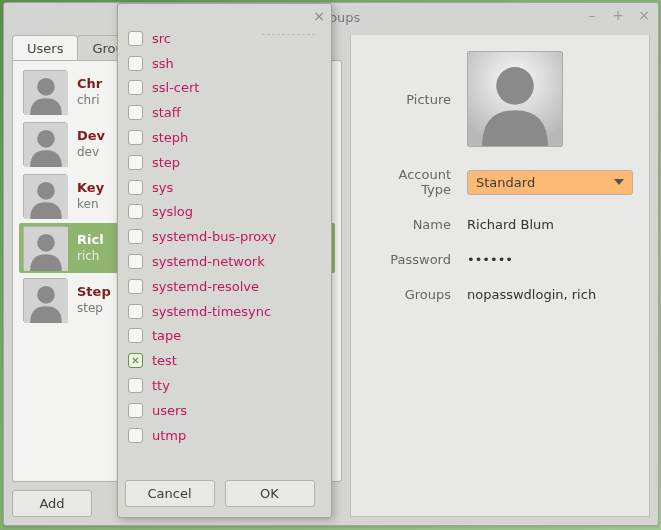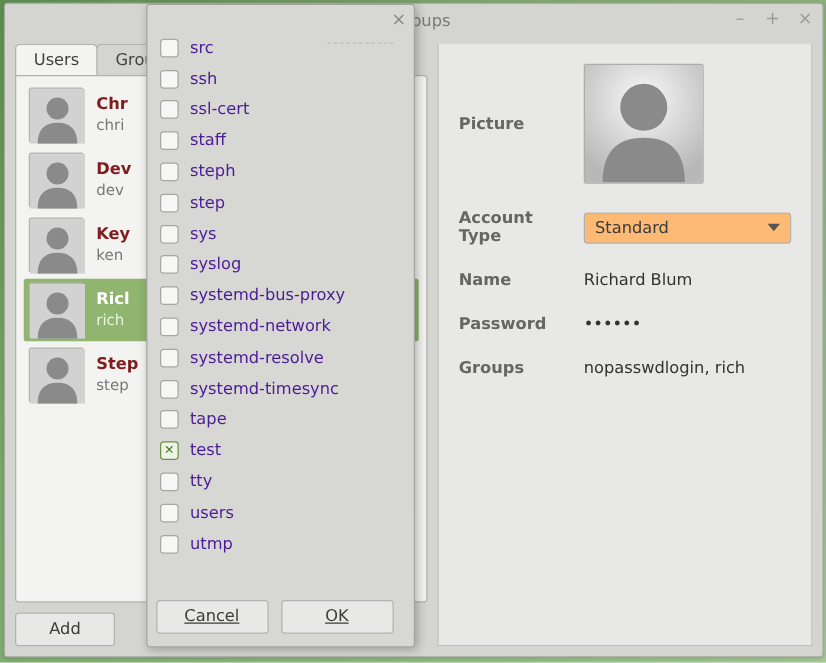--- a/index.html
+++ b/index.html
@@ -145,25 +145,24 @@
     border-top: none;
     padding: 16px 16px 16px 16px;
   }
   .detail-row {
     display: flex;
     align-items: center;
     margin-bottom: 20px;
   }
   .detail-row .lbl {
     width: 100px;
-    text-align: left;
+    text-align: right;
     color: #666;
     font-size: 13px;
     padding-right: 16px;
-    font-weight: bold;
   }
   .detail-row .val {
     color: #333;
   }
   .avatar-big {
     width: 96px; height: 96px;
     border: 1px solid #adadad;
     border-radius: 2px;
     background: linear-gradient(#f8f8f8,#bfbfbf);
     margin-left: 0;
@@ -218,21 +217,21 @@
   .check-list {
     flex: 1;
     padding: 0 10px 0 10px;
     overflow: hidden;
   }
   .check-item {
     display: flex;
     align-items: center;
     gap: 9px;
     height: 24.8px;
-    color: #4c1d95;
+    color: #be185d;
     font-size: 13px;
     cursor: pointer;
   }
   .chk {
     width: 15px; height: 15px;
     background: #f6f6f4;
     border: 1px solid #a7a7a2;
     border-radius: 3px;
     display: flex;
     align-items: center;
@@ -256,21 +255,20 @@
     top: 30px;
     left: 144px;
     right: 16px;
     border-top: 1px dashed #bdbdb9;
   }
   .modal-buttons {
     display: flex;
     gap: 10px;
     padding: 8px 10px 10px 0;
     justify-content: center;
-    text-decoration: underline;
   }
   .modal-buttons .btn { padding: 5px 0; min-width: 90px; }
 </style>
 </head>
 <body>
 
 <div class="main-window">
   <div class="titlebar">
     <span>d Groups</span>
     <div class="winbtns">

